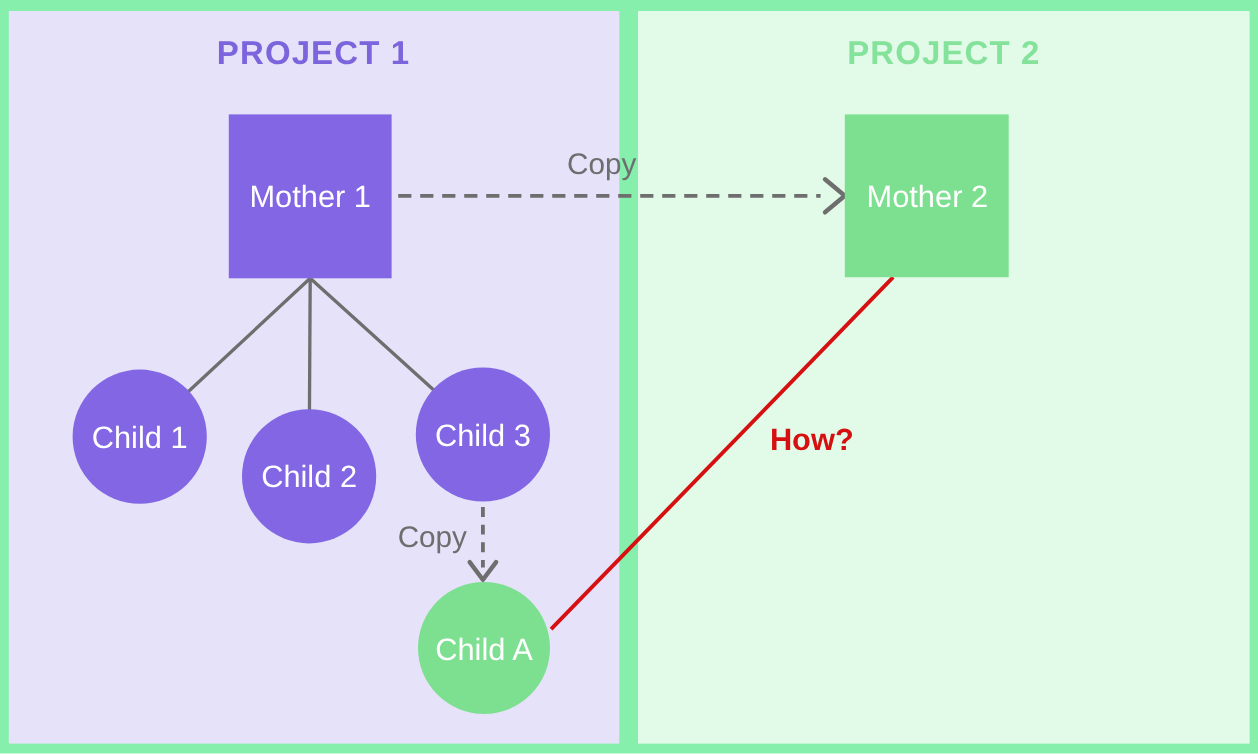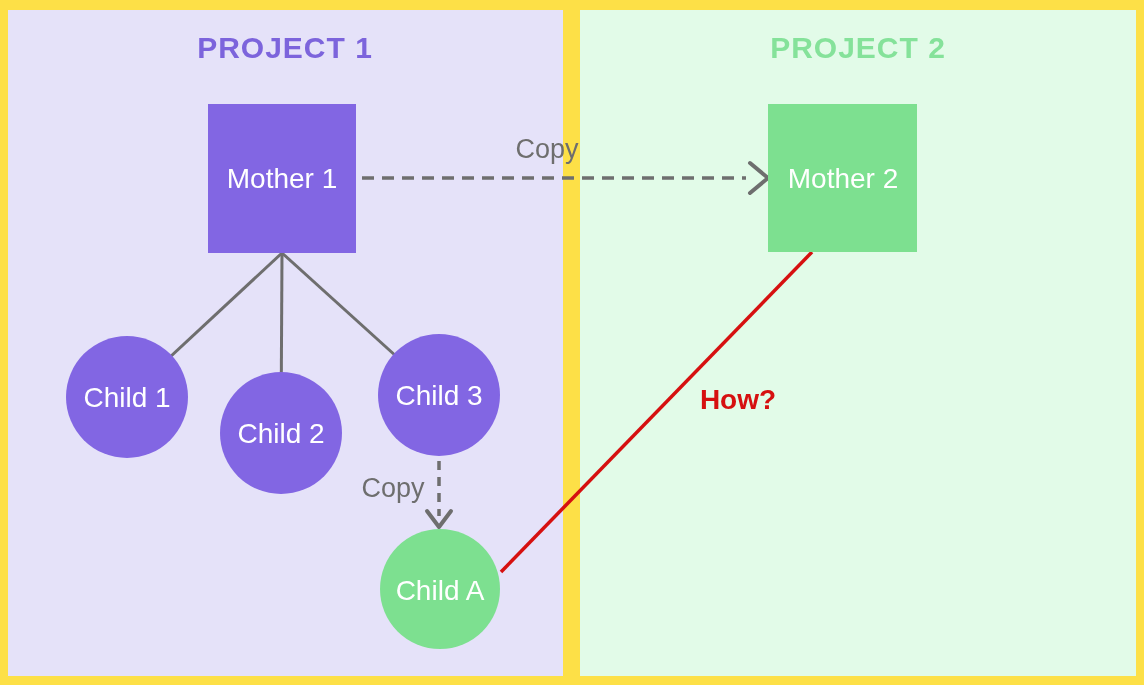--- a/index.html
+++ b/index.html
@@ -8,21 +8,21 @@
     background: #ffffff;
     width: 1144px;
     height: 685px;
     overflow: hidden;
     font-family: "Liberation Sans", "DejaVu Sans", sans-serif;
   }
   #stage {
     position: relative;
     width: 1144px;
     height: 685px;
-    background: #fde047;
+    background: #86efac;
   }
   svg { display: block; }
   .panel-title {
     font-family: "Liberation Sans", "DejaVu Sans", sans-serif;
     font-size: 30px;
     font-weight: bold;
     letter-spacing: 1px;
     text-anchor: middle;
   }
   .node-label {

